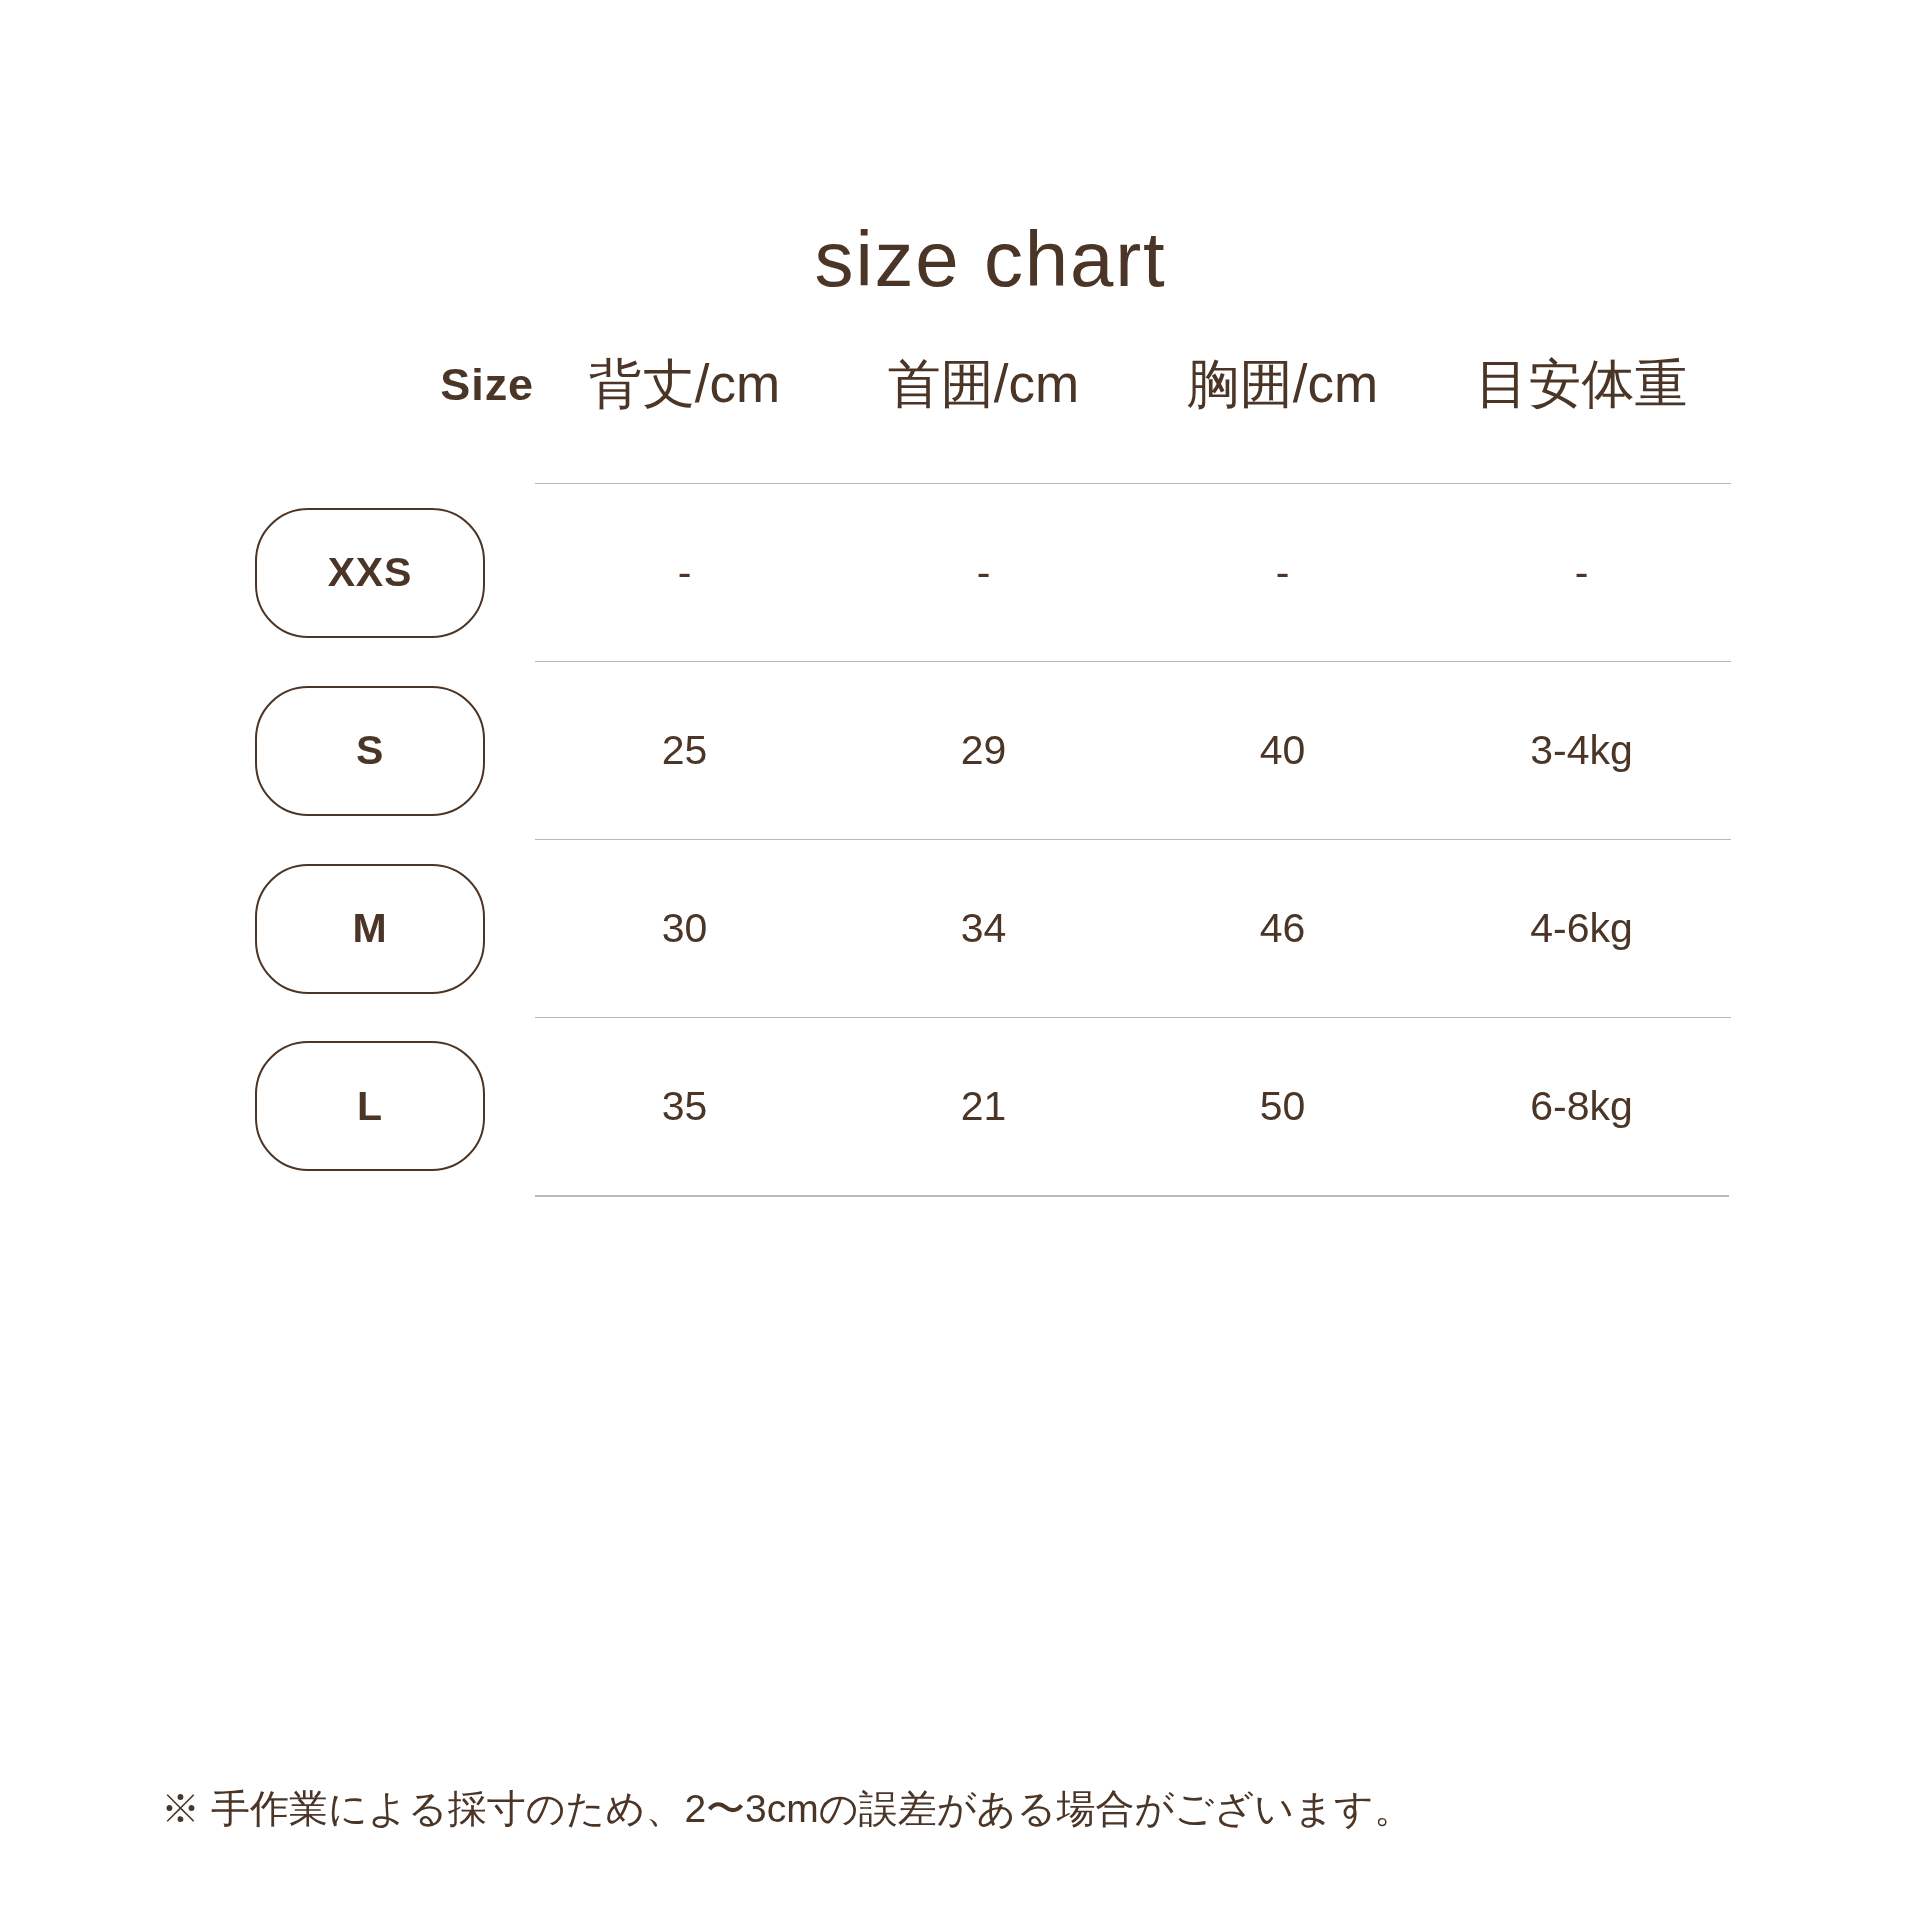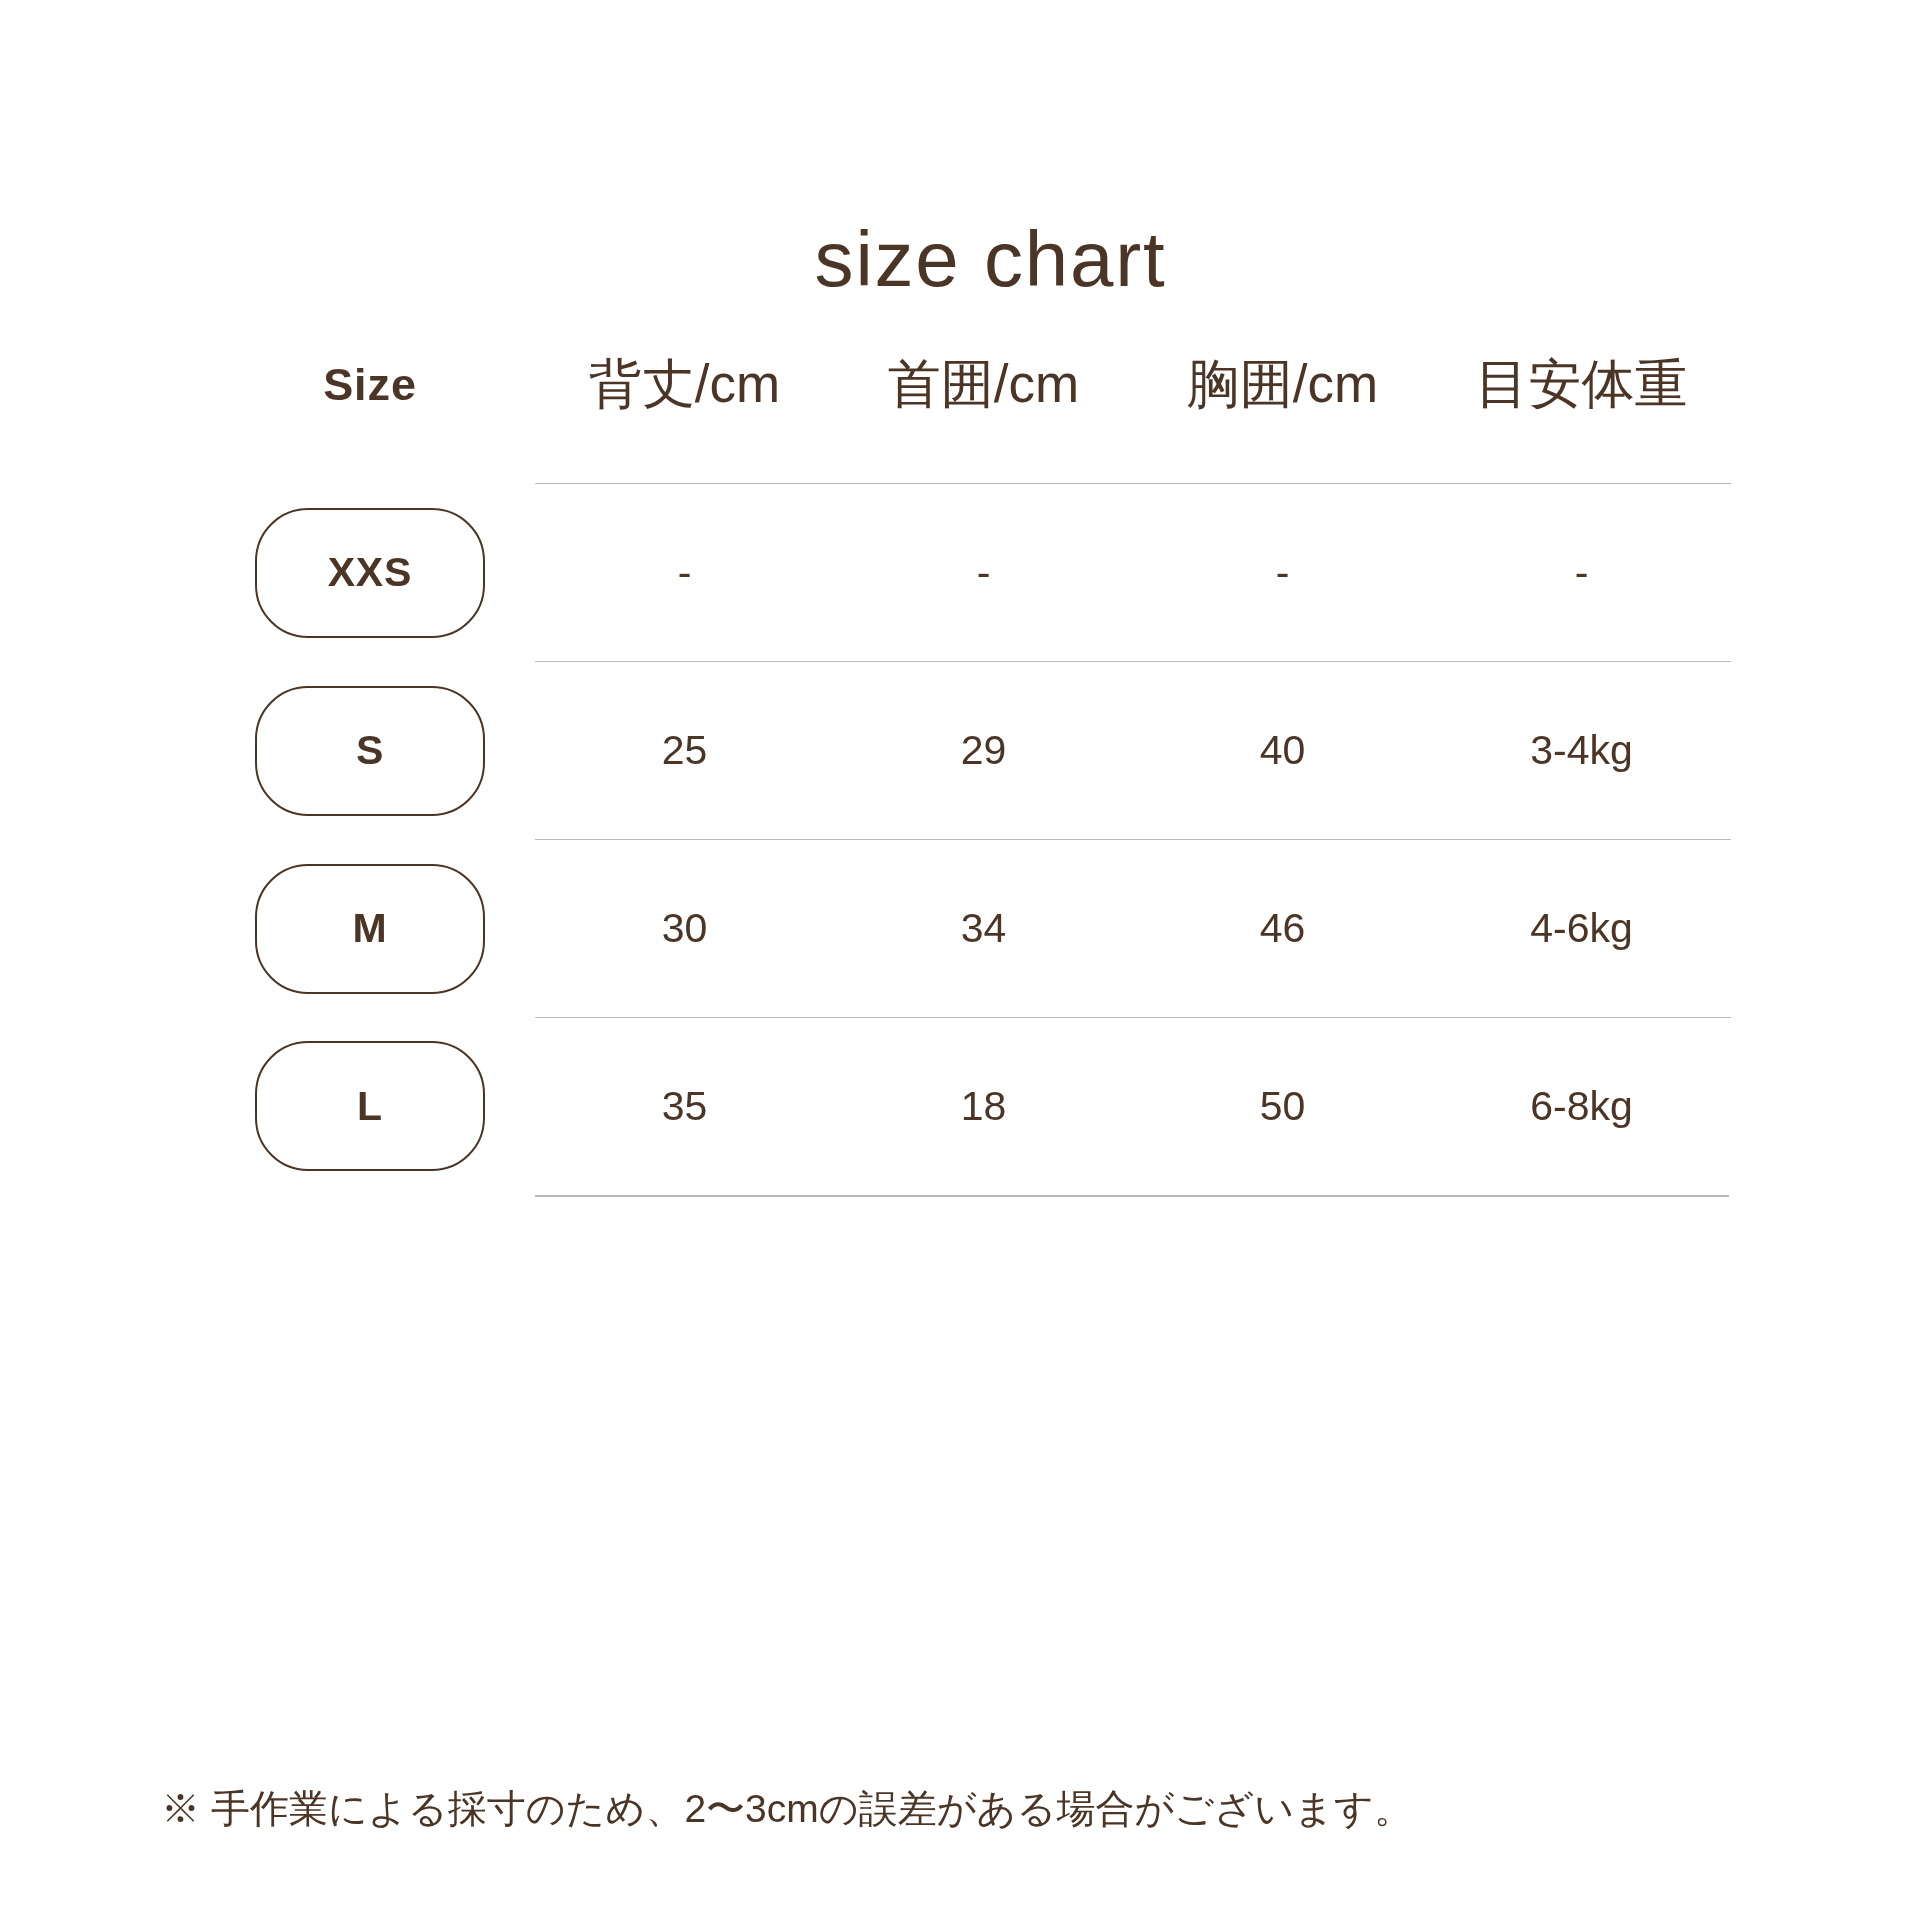--- a/index.html
+++ b/index.html
@@ -44,21 +44,21 @@
     table-layout: fixed;
   }
   table.size-table col.c-size { width: 330px; }
   table.size-table col.c-data { width: 299px; }
 
   th.head-size {
     font-size: 45px;
     font-weight: bold;
     color: #4a3526;
     padding-bottom: 62px;
-    text-align: center;
+    text-align: right;
     letter-spacing: 0.9px;
   }
   th.head-col {
     font-size: 53px;
     font-weight: 400;
     color: #4a3526;
     padding-bottom: 62px;
     text-align: center;
     letter-spacing: 0px;
   }
@@ -157,21 +157,21 @@
           <td>30</td>
           <td>34</td>
           <td>46</td>
           <td>4-6kg</td>
         </tr>
         <tr>
           <td class="size-cell">
             <span class="pill">L</span>
           </td>
           <td>35</td>
-          <td>18</td>
+          <td>21</td>
           <td>50</td>
           <td>6-8kg</td>
         </tr>
       </tbody>
     </table>
     <div style="position:relative;width:100%;height:1.8px;margin-left:330px;width:1194px;">
       <div class="bottom-rule"></div>
     </div>
   </div>
 

